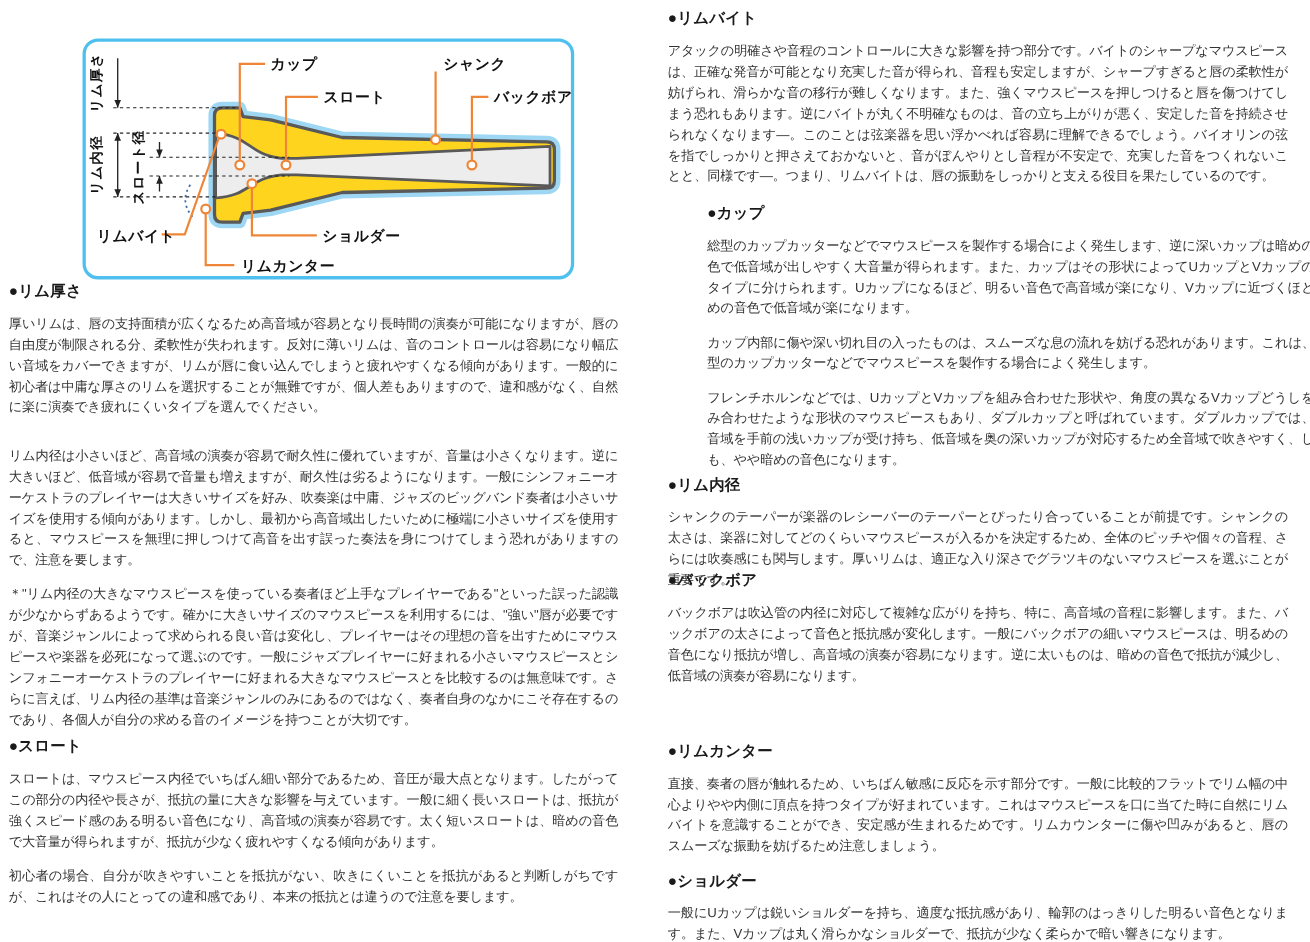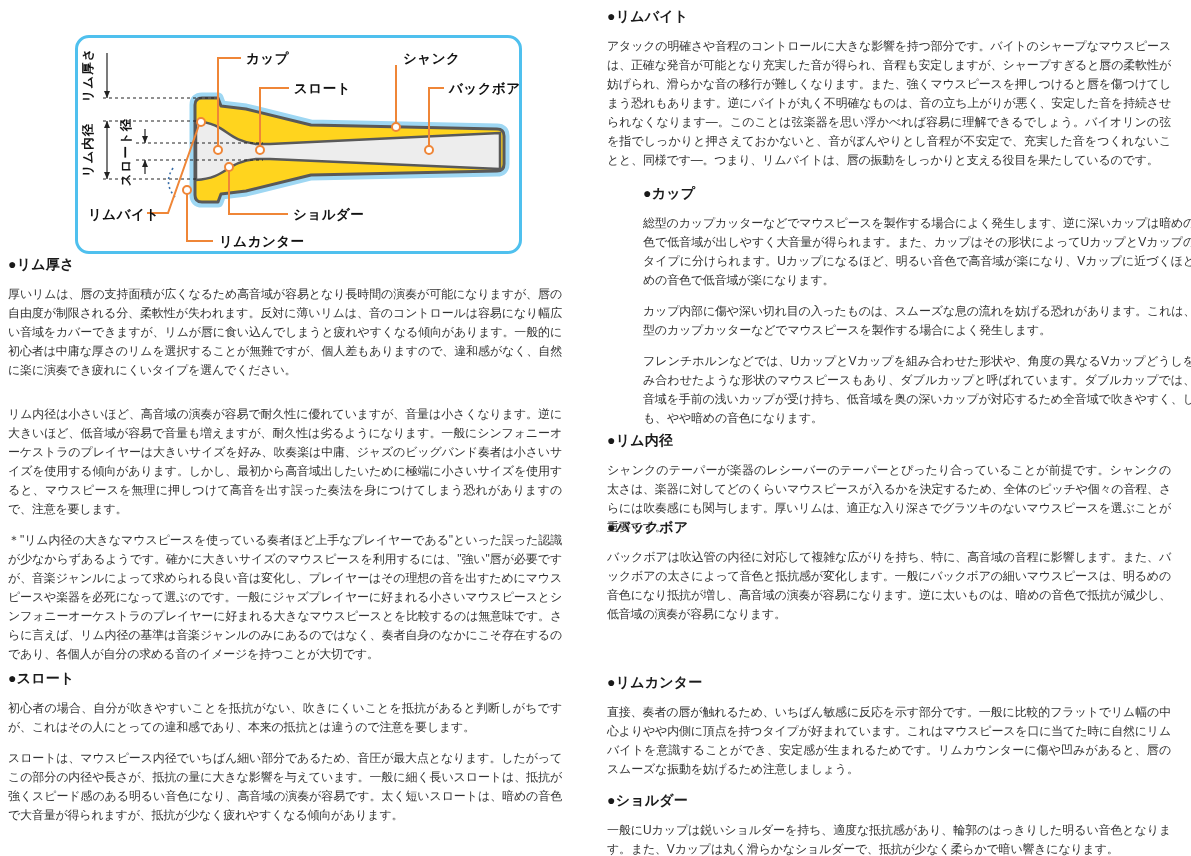--- a/index.html
+++ b/index.html
@@ -104,22 +104,22 @@
   <p>厚いリムは、唇の支持面積が広くなるため高音域が容易となり長時間の演奏が可能になりますが、唇の自由度が制限される分、柔軟性が失われます。反対に薄いリムは、音のコントロールは容易になり幅広い音域をカバーできますが、リムが唇に食い込んでしまうと疲れやすくなる傾向があります。一般的に初心者は中庸な厚さのリムを選択することが無難ですが、個人差もありますので、違和感がなく、自然に楽に演奏でき疲れにくいタイプを選んでください。</p>
 </div>
 
 <div class="sec" style="left:8px;top:394px;width:568px;">
   <p>リム内径は小さいほど、高音域の演奏が容易で耐久性に優れていますが、音量は小さくなります。逆に大きいほど、低音域が容易で音量も増えますが、耐久性は劣るようになります。一般にシンフォニーオーケストラのプレイヤーは大きいサイズを好み、吹奏楽は中庸、ジャズのビッグバンド奏者は小さいサイズを使用する傾向があります。しかし、最初から高音域出したいために極端に小さいサイズを使用すると、マウスピースを無理に押しつけて高音を出す誤った奏法を身につけてしまう恐れがありますので、注意を要します。</p>
   <p>＊"リム内径の大きなマウスピースを使っている奏者ほど上手なプレイヤーである"といった誤った認識が少なからずあるようです。確かに大きいサイズのマウスピースを利用するには、"強い"唇が必要ですが、音楽ジャンルによって求められる良い音は変化し、プレイヤーはその理想の音を出すためにマウスピースや楽器を必死になって選ぶのです。一般にジャズプレイヤーに好まれる小さいマウスピースとシンフォニーオーケストラのプレイヤーに好まれる大きなマウスピースとを比較するのは無意味です。さらに言えば、リム内径の基準は音楽ジャンルのみにあるのではなく、奏者自身のなかにこそ存在するのであり、各個人が自分の求める音のイメージを持つことが大切です。</p>
 </div>
 
 <div class="sec" style="left:8px;top:668px;width:568px;">
   <h3>●スロート</h3>
+  <p>スロートは、マウスピース内径でいちばん細い部分であるため、音圧が最大点となります。したがってこの部分の内径や長さが、抵抗の量に大きな影響を与えています。一般に細く長いスロートは、抵抗が強くスピード感のある明るい音色になり、高音域の演奏が容易です。太く短いスロートは、暗めの音色で大音量が得られますが、抵抗が少なく疲れやすくなる傾向があります。</p>
   <p>初心者の場合、自分が吹きやすいことを抵抗がない、吹きにくいことを抵抗があると判断しがちですが、これはその人にとっての違和感であり、本来の抵抗とは違うので注意を要します。</p>
-  <p>スロートは、マウスピース内径でいちばん細い部分であるため、音圧が最大点となります。したがってこの部分の内径や長さが、抵抗の量に大きな影響を与えています。一般に細く長いスロートは、抵抗が強くスピード感のある明るい音色になり、高音域の演奏が容易です。太く短いスロートは、暗めの音色で大音量が得られますが、抵抗が少なく疲れやすくなる傾向があります。</p>
 </div>
 
 <div class="sec" style="left:607px;top:6px;width:578px;">
   <h3>●リムバイト</h3>
   <p>アタックの明確さや音程のコントロールに大きな影響を持つ部分です。バイトのシャープなマウスピースは、正確な発音が可能となり充実した音が得られ、音程も安定しますが、シャープすぎると唇の柔軟性が妨げられ、滑らかな音の移行が難しくなります。また、強くマウスピースを押しつけると唇を傷つけてしまう恐れもあります。逆にバイトが丸く不明確なものは、音の立ち上がりが悪く、安定した音を持続させられなくなります―。このことは弦楽器を思い浮かべれば容易に理解できるでしょう。バイオリンの弦を指でしっかりと押さえておかないと、音がぼんやりとし音程が不安定で、充実した音をつくれないことと、同様です―。つまり、リムバイトは、唇の振動をしっかりと支える役目を果たしているのです。</p>
 </div>
 
 <div class="sec" style="left:643px;top:183px;width:578px;">
   <h3>●カップ</h3>
   <p>総型のカップカッターなどでマウスピースを製作する場合によく発生します、逆に深いカップは暗めの音色で低音域が出しやすく大音量が得られます。また、カップはその形状によってUカップとVカップの２タイプに分けられます。Uカップになるほど、明るい音色で高音域が楽になり、Vカップに近づくほど暗めの音色で低音域が楽になります。</p>

